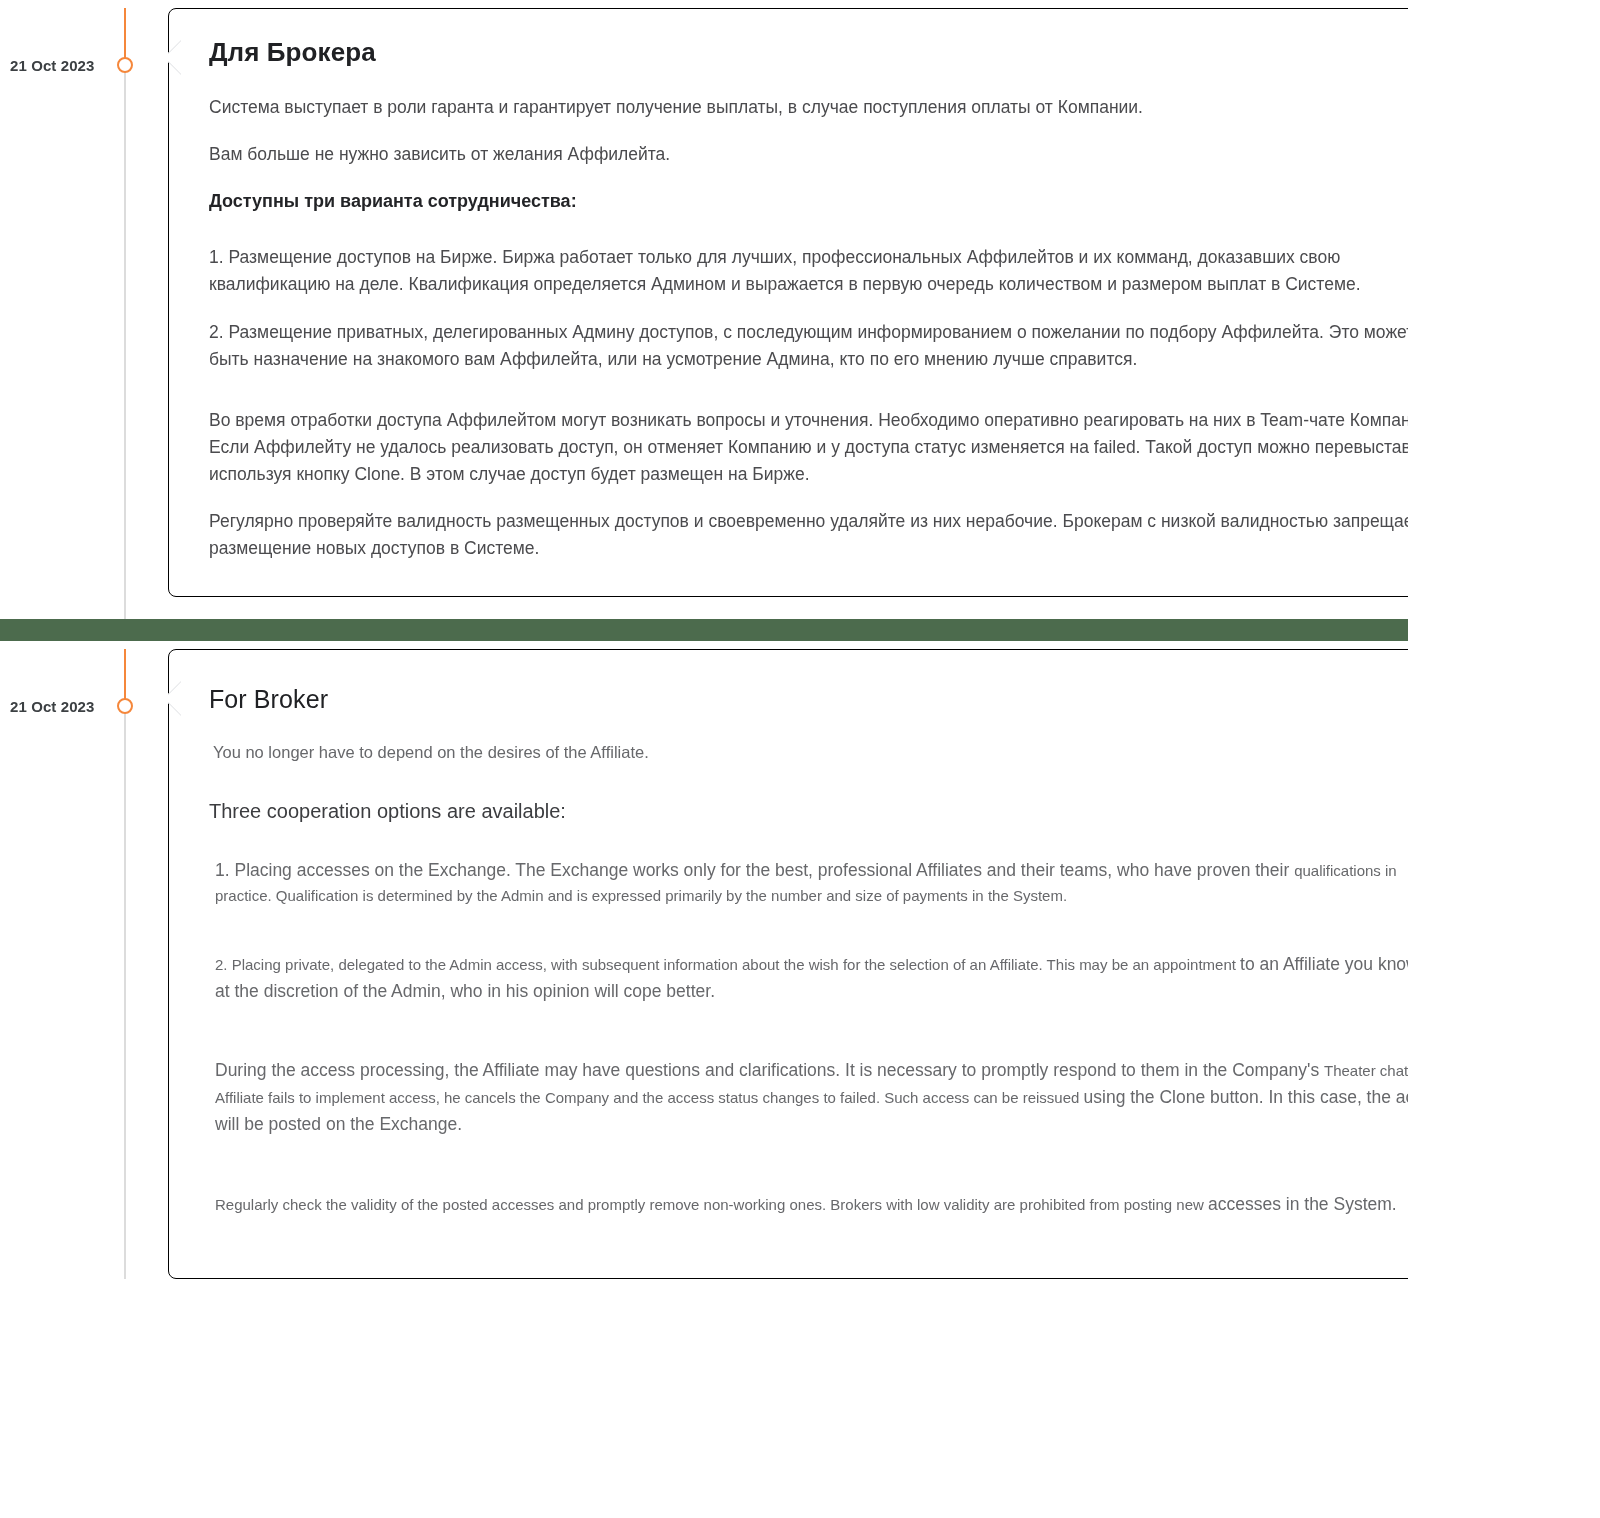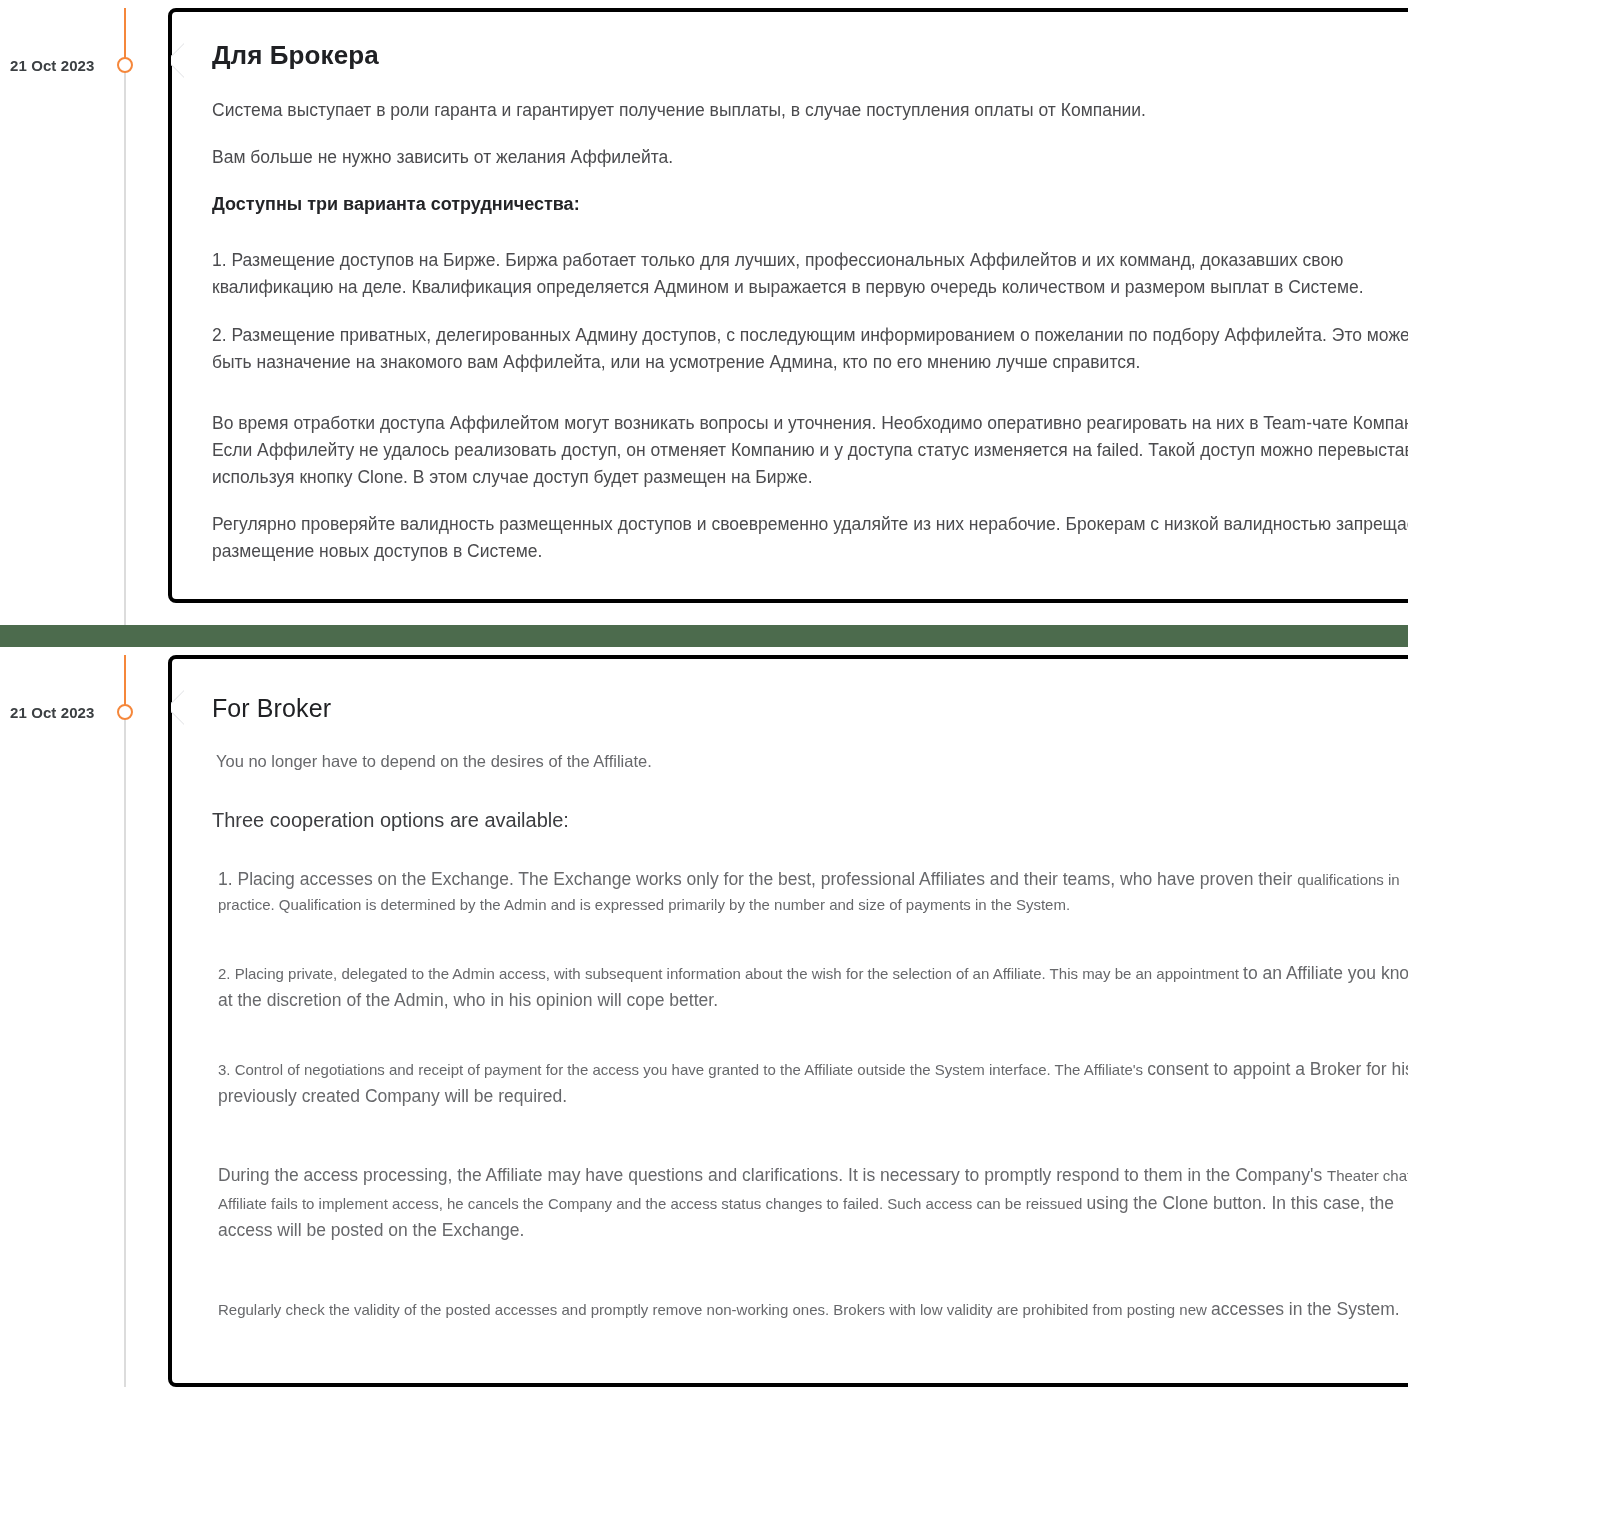--- a/index.html
+++ b/index.html
@@ -64,21 +64,21 @@
     background: #ffffff;
     border: 2px solid #f5873b;
   }
 
   
   .card {
     position: relative;
     margin-left: 168px;
     margin-right: 107px;
     background: #ffffff;
-    border: 4px solid #000000;
+    border: 1px solid #000000;
     border-radius: 8px;
     padding: 28px 36px 34px 40px;
   }
   
   .card-notch {
     position: absolute;
     left: -1px;
     width: 26px;
     height: 52px;
     overflow: hidden;
@@ -254,23 +254,20 @@
       <p class="p-en subhead">Three cooperation options are available:</p>
 
       <p class="p-en indent">
         <span class="lg">1. Placing accesses on the Exchange. The Exchange works only for the best, professional Affiliates and their teams, who have proven their </span><span class="sm">qualifications in practice. Qualification is determined by the Admin and is expressed primarily by the number and size of payments in the System.</span>
       </p>
 
       <p class="p-en indent gap-top">
         <span class="sm">2. Placing private, delegated to the Admin access, with subsequent information about the wish for the selection of an Affiliate. This may be an appointment </span><span class="lg">to an Affiliate you know, or at the discretion of the Admin, who in his opinion will cope better.</span>
       </p>
 
-      <p class="p-en indent gap-top">
-        <span class="sm">3. Control of negotiations and receipt of payment for the access you have granted to the Affiliate outside the System interface. The Affiliate's </span><span class="lg">consent to appoint a Broker for his previously created Company will be required.</span>
-      </p>
 
       <p class="p-en indent gap-top-lg">
         <span class="lg">During the access processing, the Affiliate may have questions and clarifications. It is necessary to promptly respond to them in the Company's </span><span class="sm">Theater chat. If the Affiliate fails to implement access, he cancels the Company and the access status changes to failed. Such access can be reissued </span><span class="lg">using the Clone button. In this case, the access will be posted on the Exchange.</span>
       </p>
 
       <p class="p-en indent gap-top-lg" style="margin-bottom:0;">
         <span class="sm">Regularly check the validity of the posted accesses and promptly remove non-working ones. Brokers with low validity are prohibited from posting new </span><span class="lg">accesses in the System.</span>
       </p>
     </div>
 

